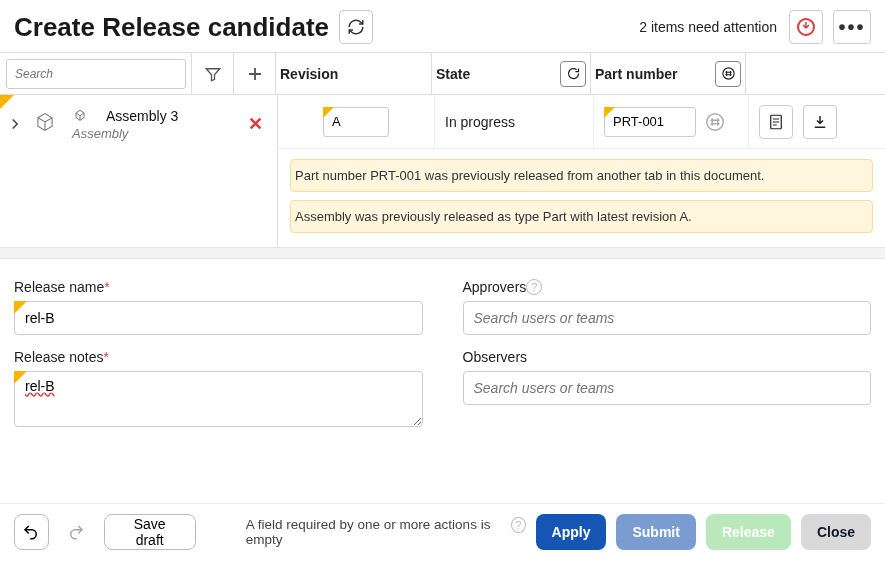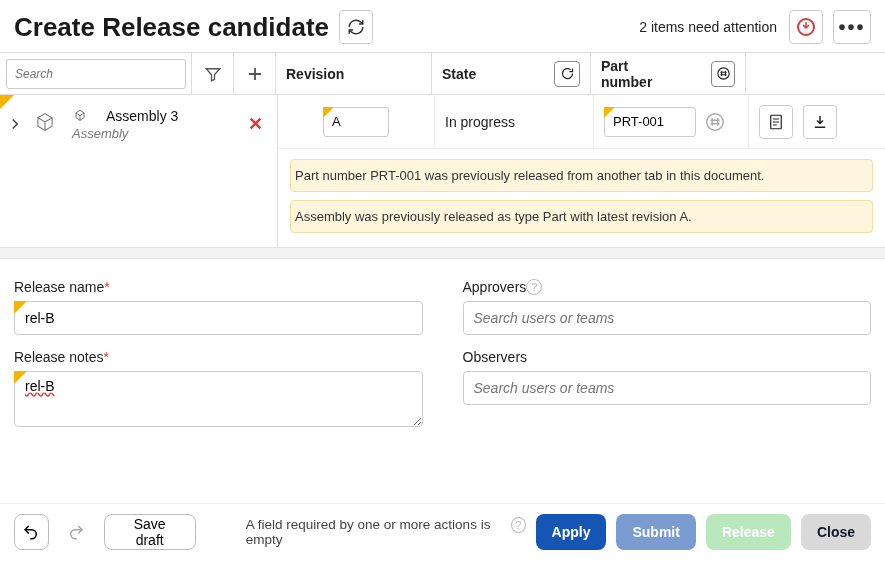--- a/index.html
+++ b/index.html
@@ -20,21 +20,21 @@
 
   .divider-h { border-top:1px solid #ddd; }
 
   
   .toolbar { display:flex; align-items:stretch; height:42px; border-bottom:1px solid #ddd; }
   .search-wrap { padding:6px 5px 6px 6px; }
   .search-input { width:180px; height:30px; border:1px solid #ccc; border-radius:3px; padding:0 8px; font-style:italic; color:#666; font-size:12px; outline:none; }
   .tb-cell { display:flex; align-items:center; border-left:1px solid #ddd; }
   .tb-icon-btn { width:42px; display:flex; align-items:center; justify-content:center; cursor:pointer; color:#555; }
   .tb-icon-btn svg { width:18px; height:18px; }
-  .tb-header { padding:0 10px; flex:0 0 auto; display:flex; align-items:center; justify-content:space-between; border-left:1px solid #ddd; font-weight:bold; color:#222; }
+  .tb-header { padding:0 4px; flex:0 0 auto; display:flex; align-items:center; justify-content:space-between; border-left:1px solid #ddd; font-weight:bold; color:#222; }
   .tb-header.rev { width:156px; }
   .tb-header.state { width:159px; }
   .tb-header.pn { width:155px;gap:36px; }
   .tb-header.actions { flex:1; }
   .circ-btn { width:26px; height:26px; border:1px solid #888; border-radius:4px; display:flex; align-items:center; justify-content:center; cursor:pointer; }
   .circ-btn svg { width:15px; height:15px; }
 
   
   .content-top { display:flex; }
   .left-panel { width:278px; border-right:1px solid #ddd; background:#fff; }

